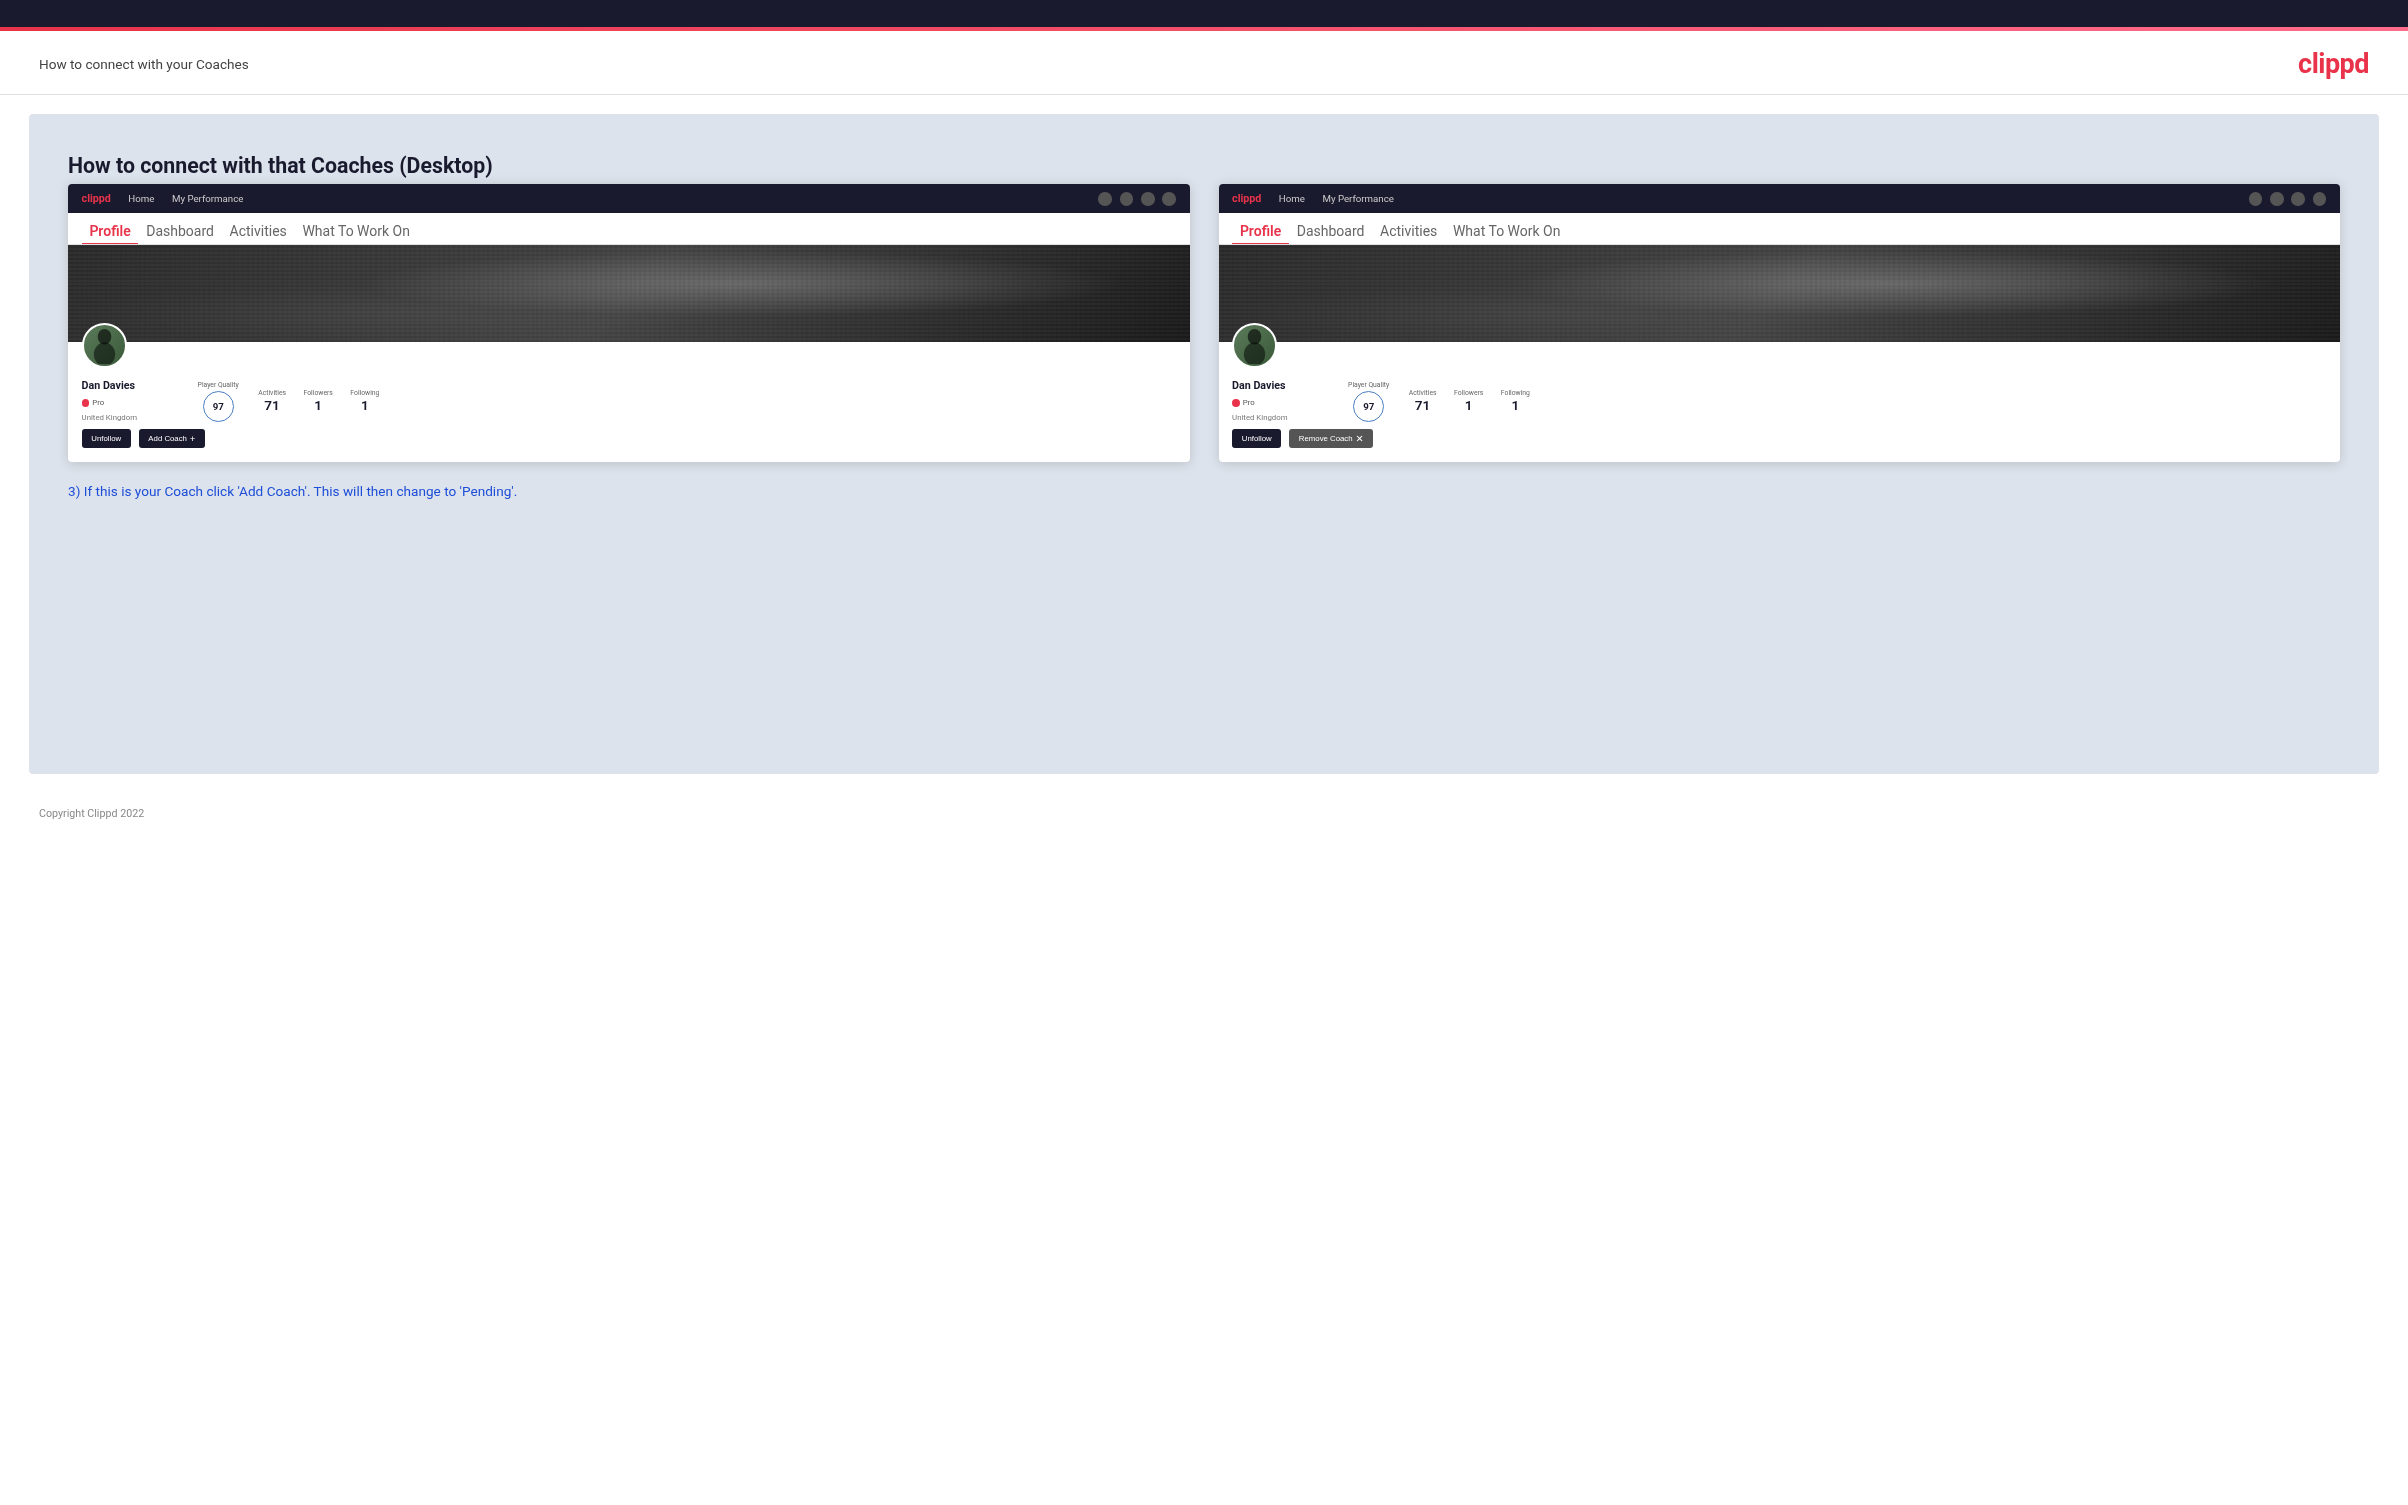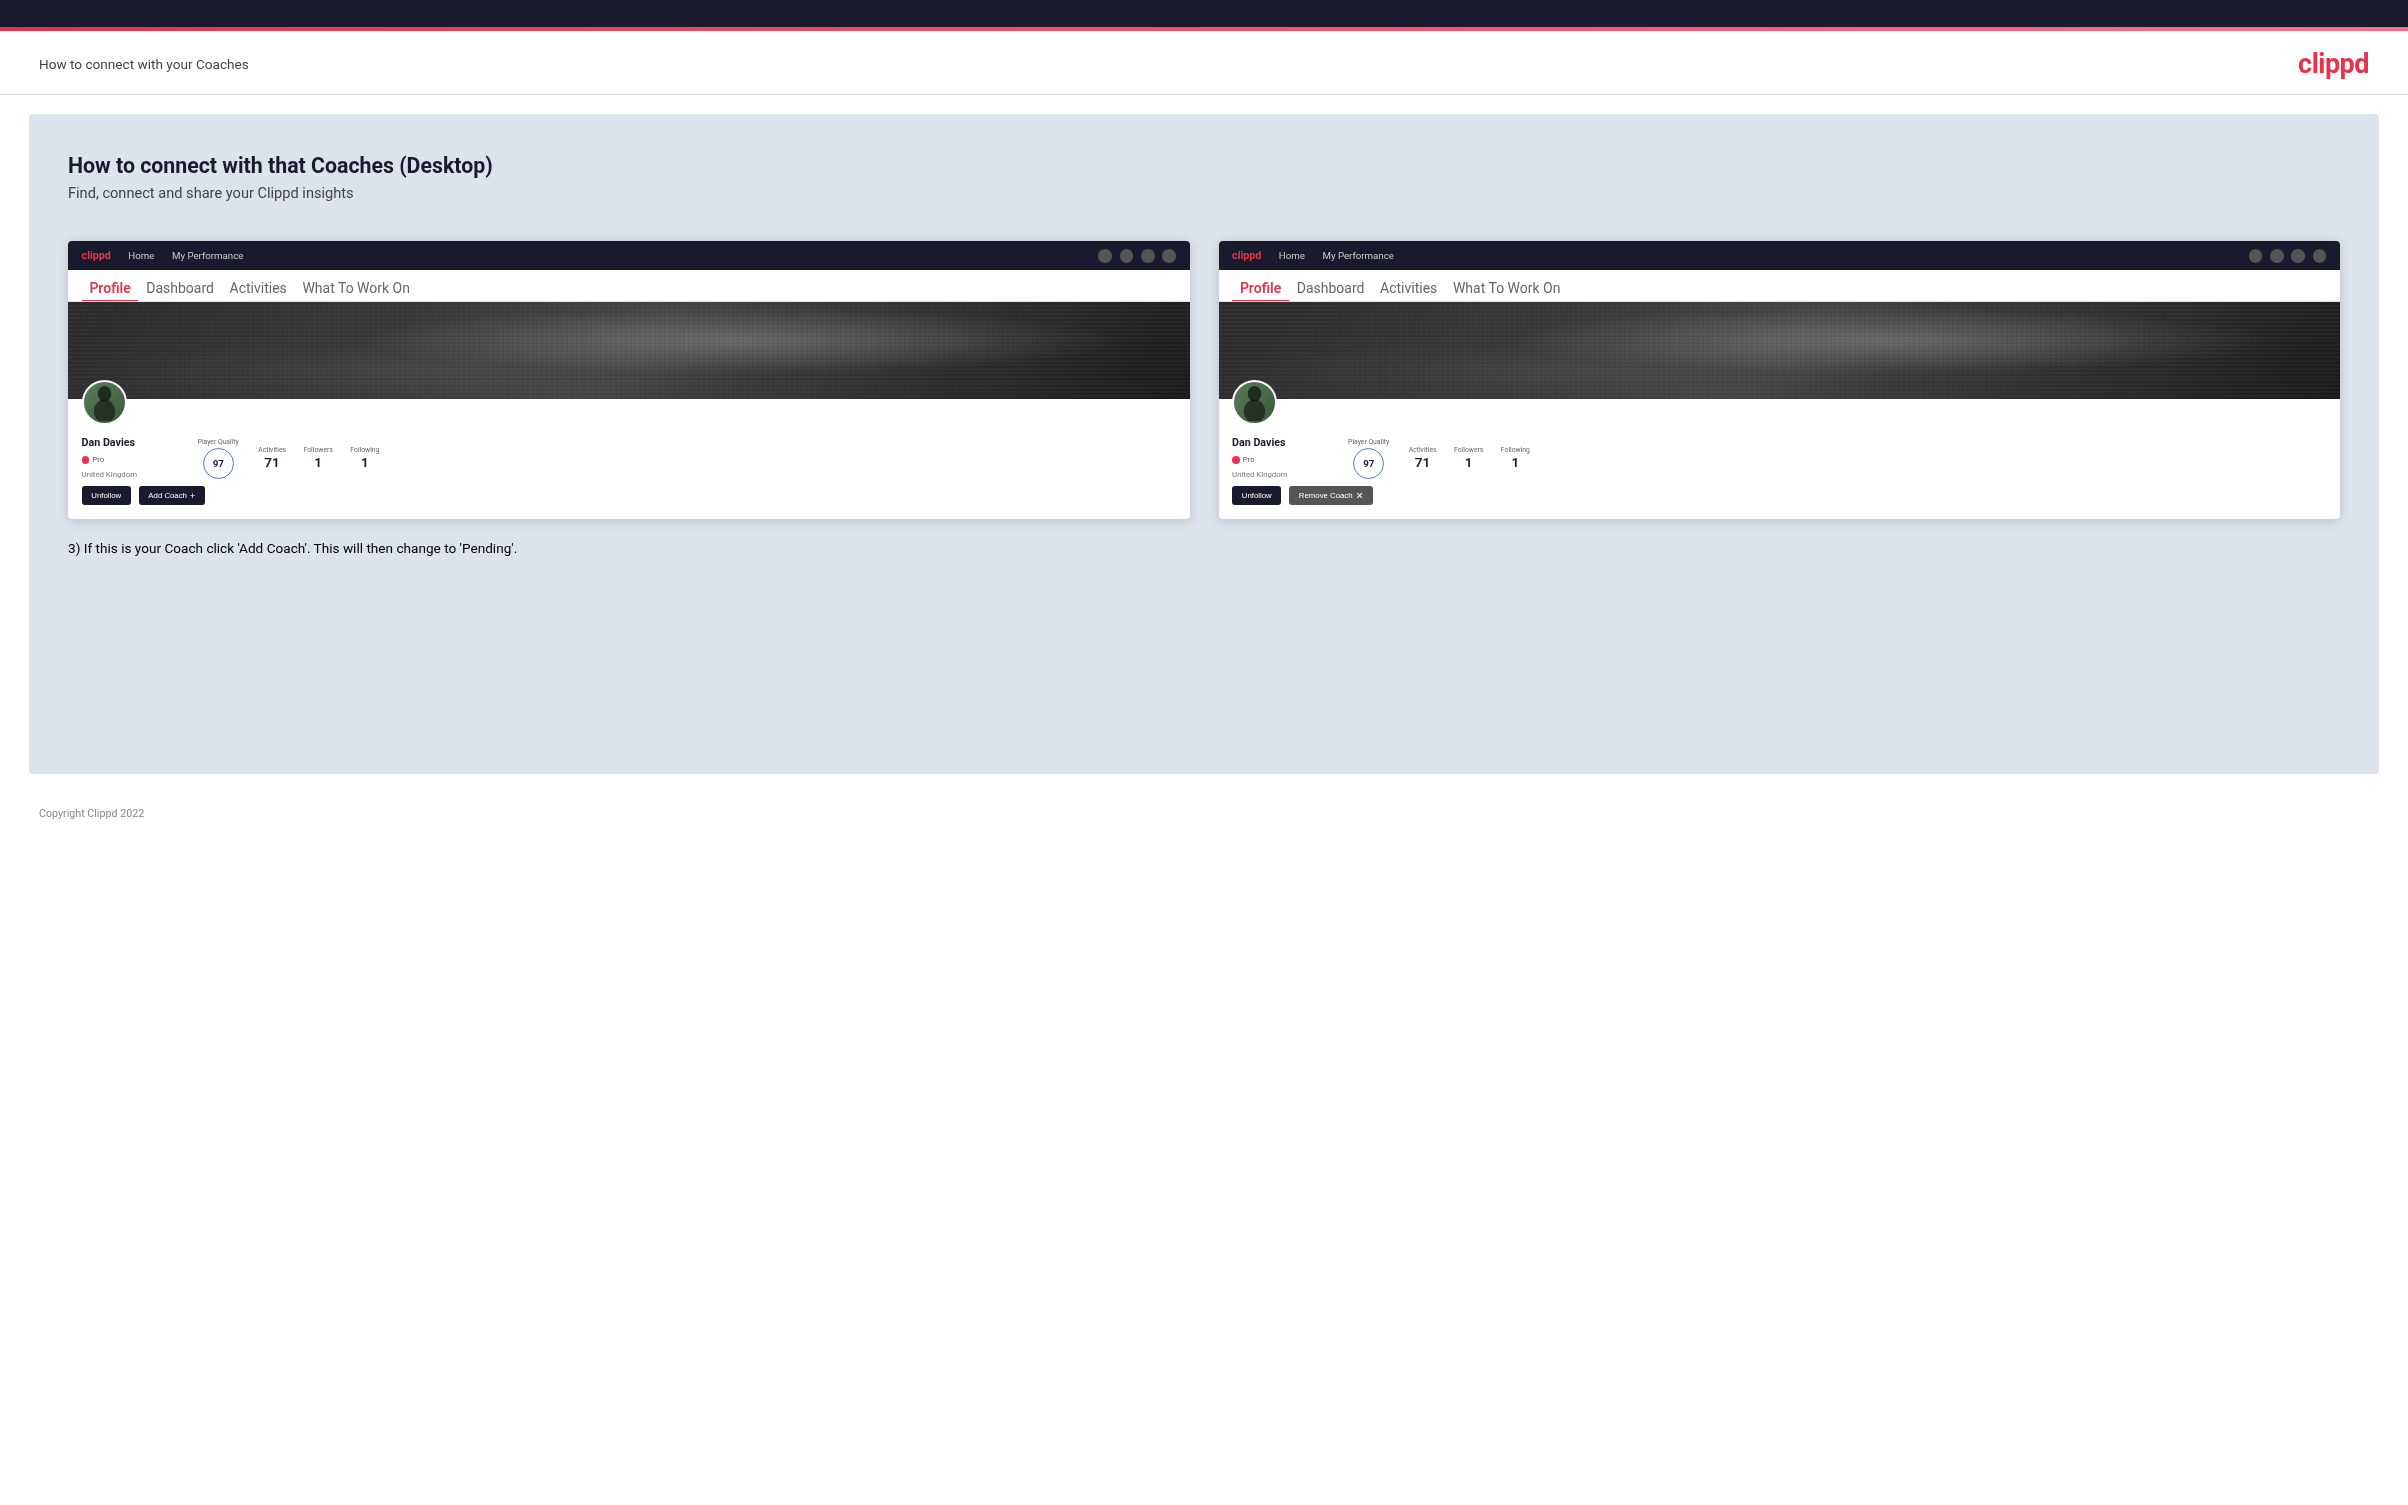--- a/index.html
+++ b/index.html
@@ -235,21 +235,21 @@
       font-size: 7.8px;
       padding: 3.9px 9.7px;
       border-radius: 2.9px;
       border: none;
       display: flex;
       align-items: center;
       gap: 2.9px;
     }
     .description-text {
       font-size: 13.6px;
-      color: #000000;
+      color: #1d4ed8;
       line-height: 1.6;
     }
     .footer {
       padding: 13.6px 39px;
       font-size: 10.7px;
       color: #888;
     }
     .mock-profile-main {
       display: flex;
       align-items: flex-end;
@@ -278,21 +278,20 @@
 <div class="top-bar"></div>
 <div class="accent-line"></div>
 
 <div class="header">
   <span class="header-title">How to connect with your Coaches</span>
   <span class="logo-text">clippd</span>
 </div>
 
 <div class="main-content">
   <div class="page-heading">How to connect with that Coaches (Desktop)</div>
-  <div class="page-subheading">Find, connect and share your Clippd insights</div>
 
   <div class="screenshots-row">
 
     <div class="screenshot-col">
       <div class="mock-browser">
         <div class="mock-nav">
           <span class="mock-logo">clippd</span>
           <span class="mock-nav-item">Home</span>
           <span class="mock-nav-item">My Performance</span>
           <div class="mock-nav-spacer"></div>

